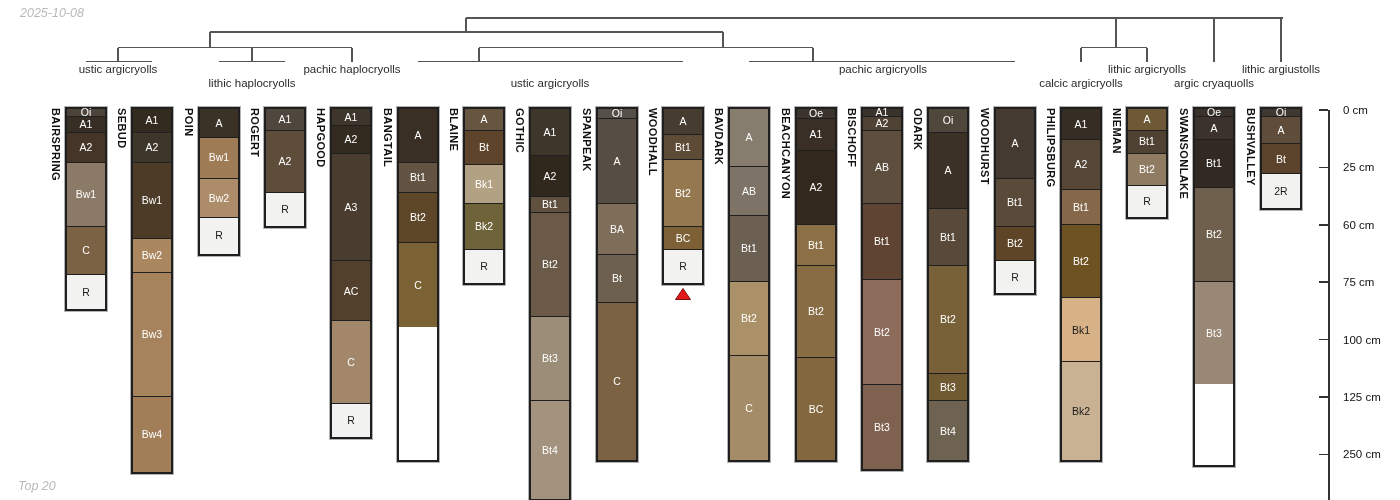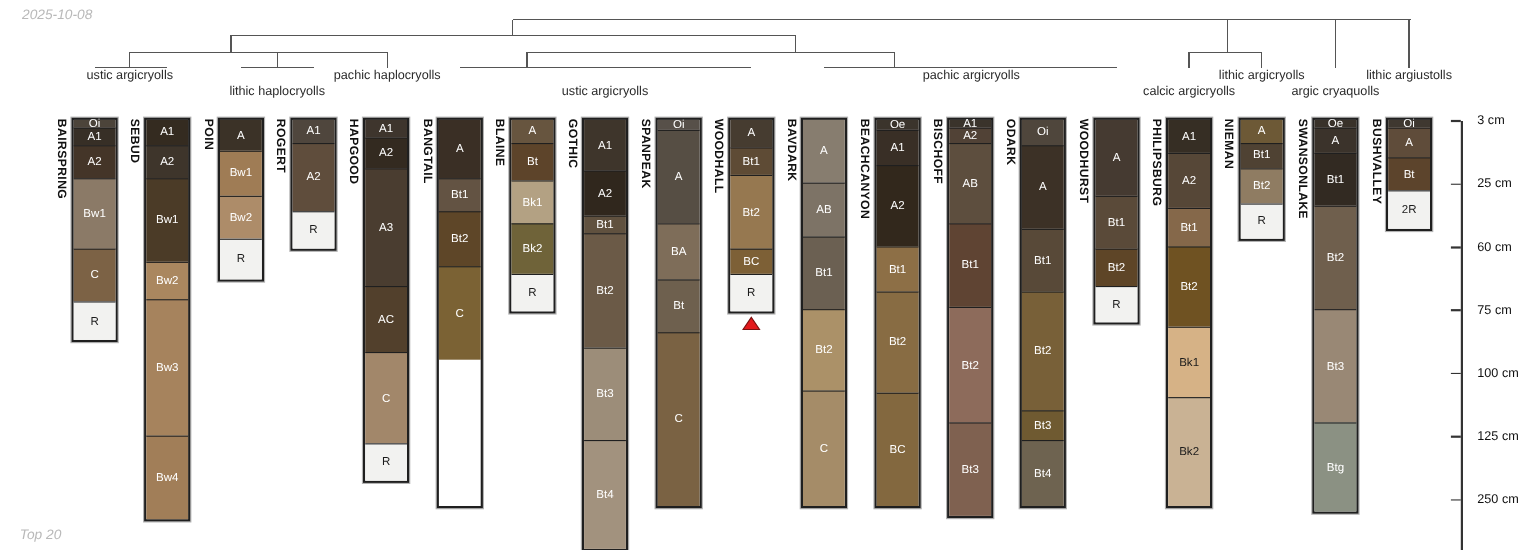--- a/index.html
+++ b/index.html
@@ -376,44 +376,41 @@
         </div>
         <div class="horizon sep" style="top: 29.835px; height: 48.195px; background: rgb(50, 42, 34);">
           <span style="color: rgb(255, 255, 255);">Bt1</span>
         </div>
         <div class="horizon sep" style="top: 78.03px; height: 94.095px; background: rgb(111, 95, 77);">
           <span style="color: rgb(255, 255, 255);">Bt2</span>
         </div>
         <div class="horizon sep" style="top: 172.125px; height: 103.275px; background: rgb(153, 136, 117);">
           <span style="color: rgb(255, 255, 255);">Bt3</span>
         </div>
-        <div class="horizon sep" style="top: 275.4px; height: 80.325px; background: rgb(139, 145, 131);">
-          <span style="color: rgb(255, 255, 255);">Btg</span>
-        </div>
       </div>
       <div class="col-name" style="left: 1245px; top: 108px;">BUSHVALLEY</div>
       <div class="soil-col" style="left: 1260px; top: 107px; width: 42px; height: 102.685px;">
         <div class="horizon" style="top: 0px; height: 6.885px; background: rgb(63, 56, 48);">
           <span style="color: rgb(255, 255, 255);">Oi</span>
         </div>
         <div class="horizon sep" style="top: 6.885px; height: 27.54px; background: rgb(95, 76, 58);">
           <span style="color: rgb(255, 255, 255);">A</span>
         </div>
         <div class="horizon sep" style="top: 34.425px; height: 29.835px; background: rgb(92, 68, 44);">
           <span style="color: rgb(255, 255, 255);">Bt</span>
         </div>
         <div class="horizon sep" style="top: 64.26px; height: 34.425px; background: rgb(242, 242, 240);">
           <span style="color: rgb(27, 27, 27);">2R</span>
         </div>
       </div>
     </div>
   <div id="axis">
       <div class="axis-line" style="left: 1328px; top: 110px; width: 1.5px; height: 390px;"></div>
       <div class="axis-tick" style="left: 1318.5px; top: 109.25px; width: 9.5px; height: 1.5px;"></div>
-      <div class="axis-label" style="left: 1343px; top: 103px;">3 cm</div>
+      <div class="axis-label" style="left: 1343px; top: 103px;">0 cm</div>
       <div class="axis-tick" style="left: 1318.5px; top: 166.625px; width: 9.5px; height: 1.5px;"></div>
       <div class="axis-label" style="left: 1343px; top: 160.375px;">25 cm</div>
       <div class="axis-tick" style="left: 1318.5px; top: 224px; width: 9.5px; height: 1.5px;"></div>
       <div class="axis-label" style="left: 1343px; top: 217.75px;">60 cm</div>
       <div class="axis-tick" style="left: 1318.5px; top: 281.375px; width: 9.5px; height: 1.5px;"></div>
       <div class="axis-label" style="left: 1343px; top: 275.125px;">75 cm</div>
       <div class="axis-tick" style="left: 1318.5px; top: 338.75px; width: 9.5px; height: 1.5px;"></div>
       <div class="axis-label" style="left: 1343px; top: 332.5px;">100 cm</div>
       <div class="axis-tick" style="left: 1318.5px; top: 396.125px; width: 9.5px; height: 1.5px;"></div>
       <div class="axis-label" style="left: 1343px; top: 389.875px;">125 cm</div>

